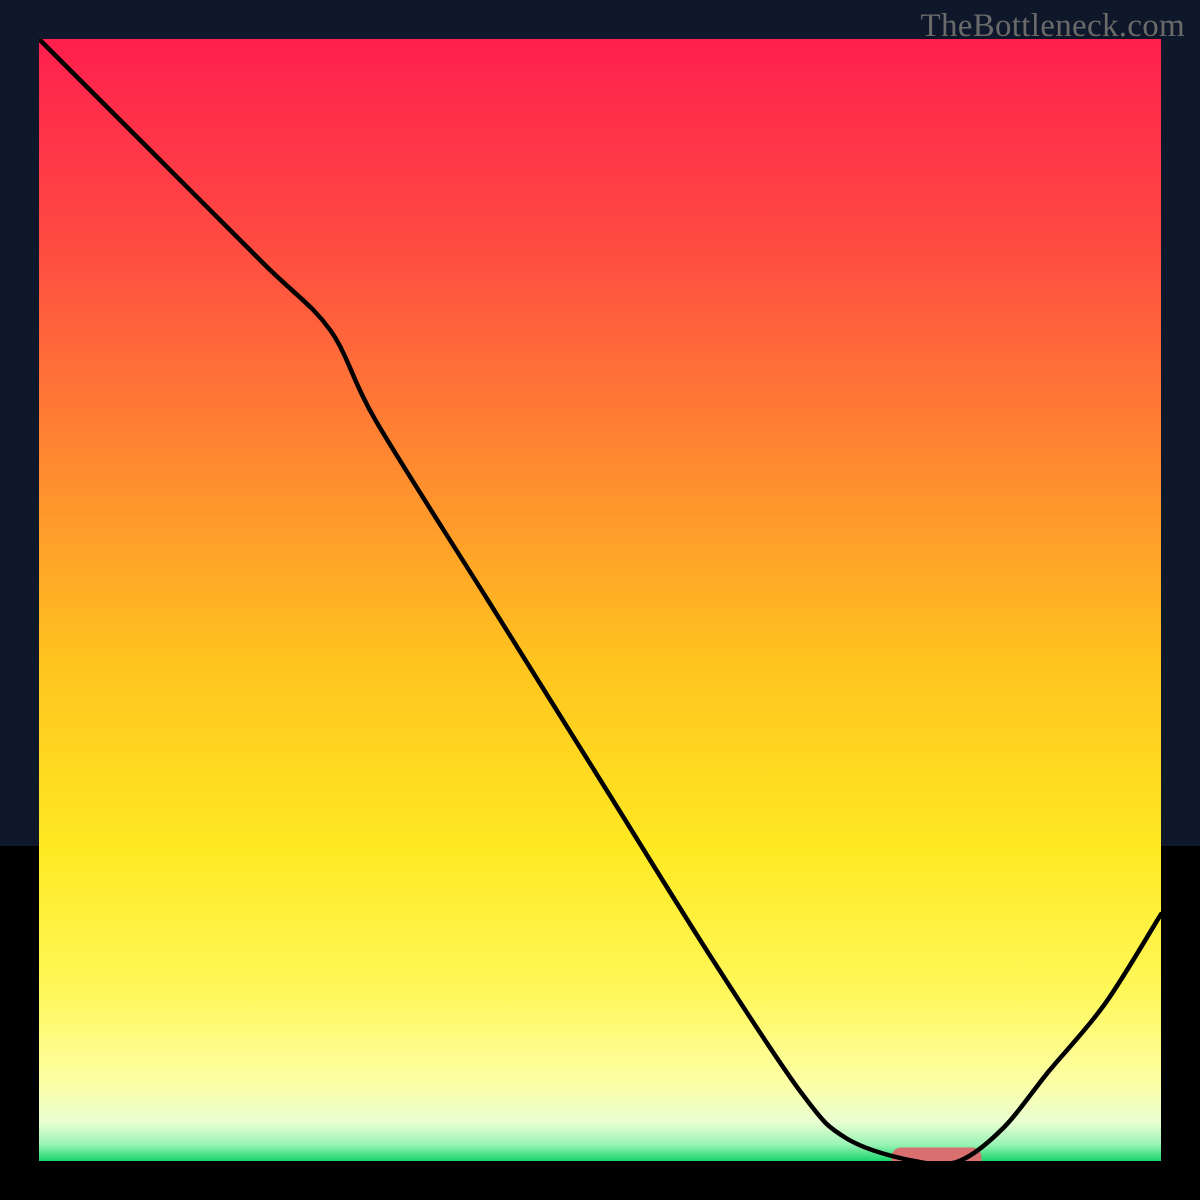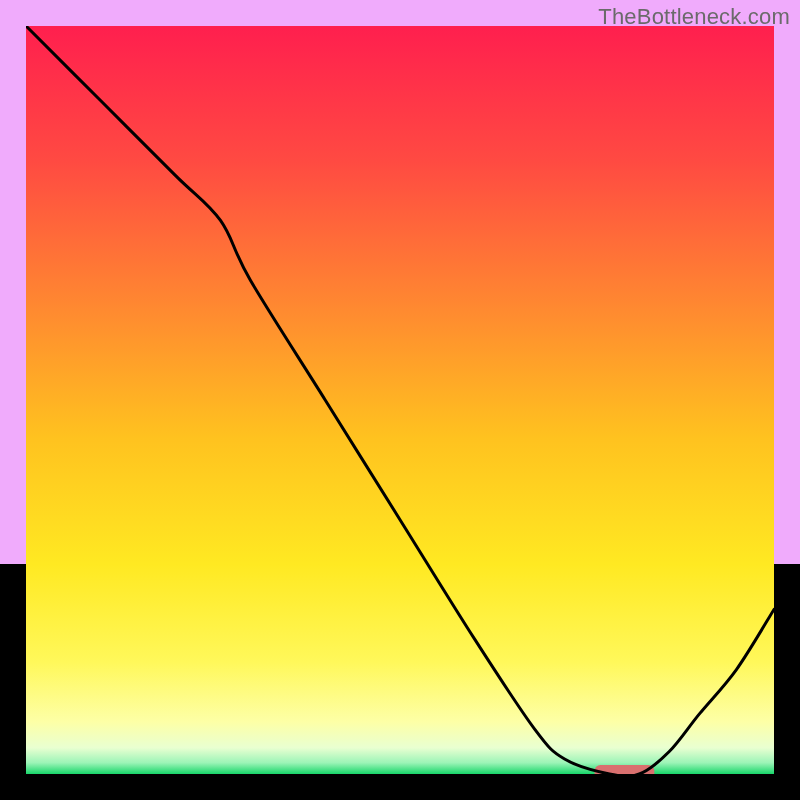--- a/index.html
+++ b/index.html
@@ -8,21 +8,22 @@
     width: 800px;
     height: 800px;
     overflow: hidden;
     background: #000;
     font-family: Arial, Helvetica, sans-serif;
   }
   .frame {
     position: relative;
     width: 800px;
     height: 564px;
-    background: #f0abfc;
+    background: #0f172a;
+    font-family: Liberation Serif, serif;
   }
   .plot-area {
     position: absolute;
     left: 26px;
     top: 26px;
     width: 748px;
     height: 748px;
     overflow: hidden;
   }
   .watermark {

